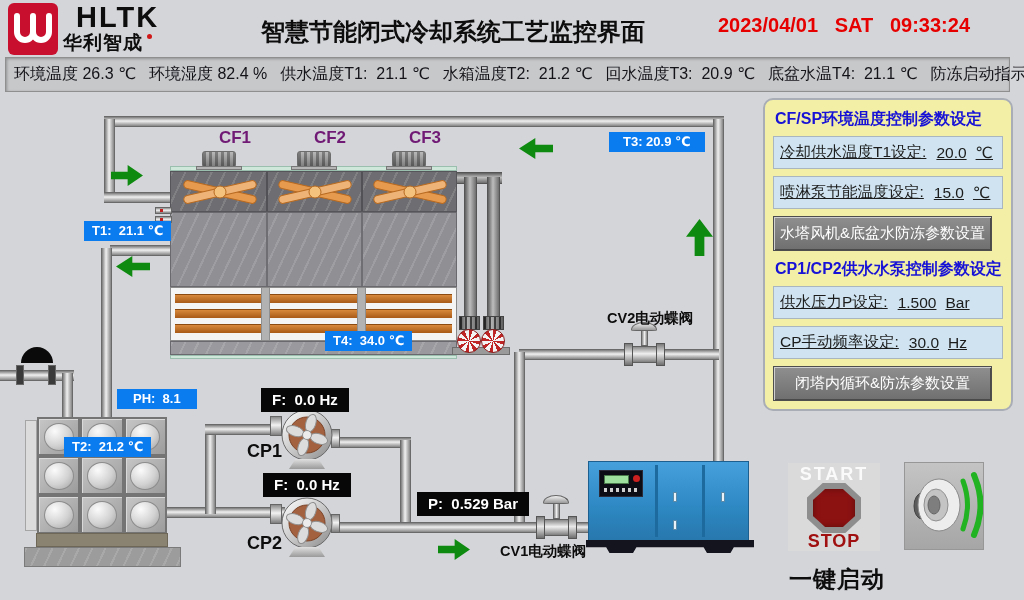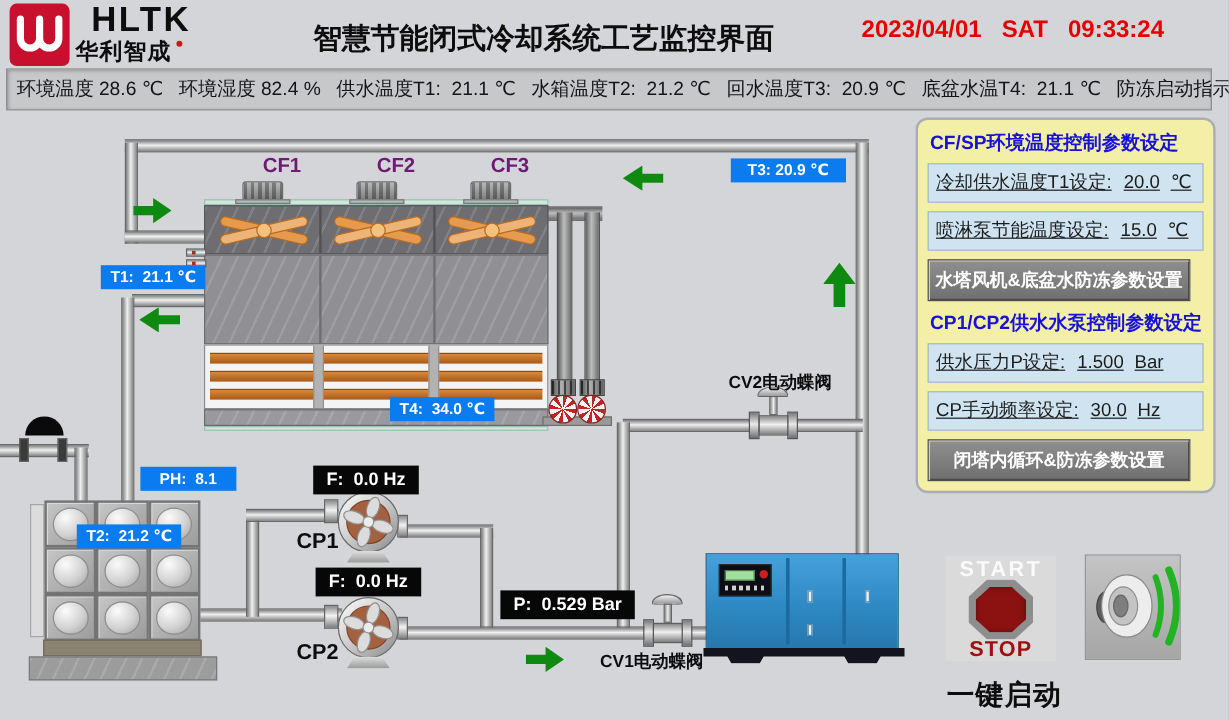--- a/index.html
+++ b/index.html
@@ -30,21 +30,21 @@
   .statusbar{position:absolute;left:5px;top:57px;width:1005px;height:35px;background:#c7c8ca;
              border:1px solid #8f8f8f;box-shadow:inset 1px 1px 3px rgba(0,0,0,.28);box-sizing:border-box;
              display:flex;align-items:center;gap:13px;padding:0 8px;font-size:16px;color:#131318;white-space:pre;}
   
   .panel{position:absolute;left:763px;top:98px;width:250px;height:313px;background:#f3efa7;
          border:2px solid #a9aeb6;border-radius:10px;box-sizing:border-box;padding:6px 8px 0 8px;}
   .ptitle{color:#1712d6;font-weight:bold;font-size:16px;margin:3px 2px 6px 2px;white-space:nowrap;}
   .pfield{background:#cfe4f0;border:1px solid #a9b6c0;height:31px;margin:0 0 7px 0;display:flex;
           align-items:center;font-size:15.5px;color:#1c1c1c;padding:0 6px;white-space:pre;text-decoration:underline;}
   .pfield .v{margin-left:10px;} .pfield .u{margin-left:9px;}
-  .pbtn{background:linear-gradient(180deg,#8f8f8f,#6f6f6f);color:#fff;font-weight:bold;font-size:15px;
+  .pbtn{background:linear-gradient(180deg,#8f8f8f,#6f6f6f);color:#fff;font-weight:normal;font-size:15px;
         border:1px solid #4e4e4e;box-shadow:inset 1px 1px 0 #cfcfcf, inset -1px -1px 0 #4a4a4a;
         height:33px;margin:2px 11px 8px 0;display:flex;align-items:center;justify-content:center;
         white-space:nowrap;cursor:pointer;}
   
   .hatch{background-image:repeating-linear-gradient(115deg,rgba(255,255,255,.13) 0 2px,transparent 2px 12px);}
   .coilbar{position:absolute;left:4px;right:4px;height:8px;background:linear-gradient(180deg,#d8893c,#a85a17);border-top:1px solid #8a4a10;}
   .motor{position:absolute;width:34px;height:17px;border:1px solid #6d6d6d;border-radius:3px;box-sizing:border-box;
          background:linear-gradient(180deg,#d5d5d5,#8e8e8e),repeating-linear-gradient(90deg,#999 0 3px,#ddd 3px 6px);
          background-blend-mode:multiply;}
   .motorbase{position:absolute;width:46px;height:4px;background:#b5b5b5;border:1px solid #777;box-sizing:border-box;}
@@ -96,21 +96,21 @@
       <path d="M9 13 V29 A8 8 0 0 0 25 29 V13 M25 13 V29 A8 8 0 0 0 41 29 V13" fill="none" stroke="#ffffff" stroke-width="6" stroke-linecap="round"></path>
     </svg>
   </div>
   <div class="lbl" style="left:63px;top:1px;font-size:29px;letter-spacing:2px;margin-left:13px;">HLTK</div>
   <div class="lbl" style="left:63px;top:30px;font-size:19px;letter-spacing:1px;">华利智成</div>
   <div class="abs" style="left:147px;top:34px;width:5px;height:5px;background:#d01818;border-radius:50%;"></div>
   <div class="lbl" style="left:253px;top:16px;width:400px;text-align:center;font-size:24px;">智慧节能闭式冷却系统工艺监控界面</div>
   <div class="lbl" style="left:718px;top:14px;font-size:20px;color:#e60000;">2023/04/01   SAT   09:33:24</div>
 
   <div class="statusbar">
-    <span>环境温度 28.6 ℃</span>
+    <span>环境温度 26.3 ℃</span>
     <span>环境湿度 82.4 %</span>
     <span>供水温度T1:  21.1 ℃</span>
     <span>水箱温度T2:  21.2 ℃</span>
     <span>回水温度T3:  20.9 ℃</span>
     <span>底盆水温T4:  21.1 ℃</span>
     <span>防冻启动指示</span>
     
   </div>
 
   <div class="pipe-h" style="left:104px;top:116px;width:620px;"></div>

